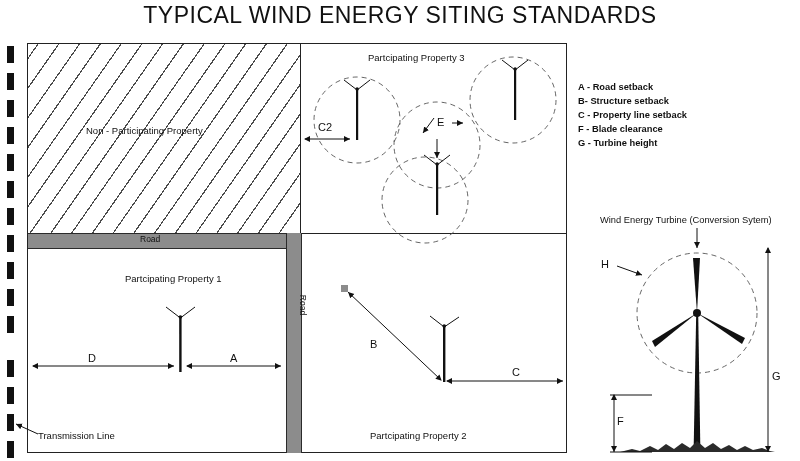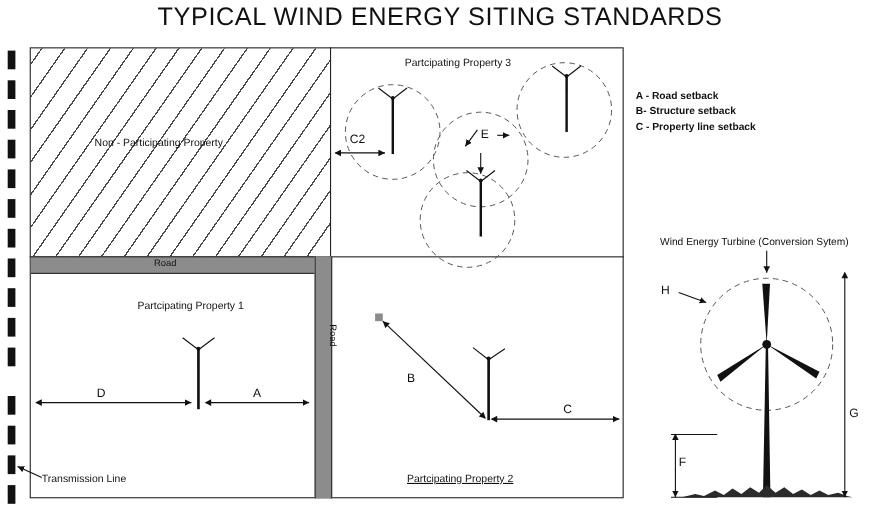--- a/index.html
+++ b/index.html
@@ -27,21 +27,21 @@
   #road-label-h{left:140px;top:234px;}
   #road-label-v{left:283px;top:300px;transform:rotate(90deg);transform-origin:center;
                 width:40px;text-align:center;}
   
   .tl-dash{position:absolute;left:7px;width:7px;height:17px;background:#111;}
   .tl-label{position:absolute;left:38px;top:430px;font-size:9.5px;}
   
   .plabel{position:absolute;font-size:9.5px;color:#111;}
   #lbl-nonpart{left:86px;top:125px;}
   #lbl-p1{left:96px;top:273px;padding-left:29px;}
-  #lbl-p2{left:370px;top:430px;text-decoration:underline;}
+  #lbl-p2{left:370px;top:430px;}
   #lbl-p3{left:368px;top:52px;}
   
   .dimlbl{position:absolute;font-size:11px;font-weight:400;color:#111;}
   #dim-D{left:88px;top:352px;}
   #dim-A{left:230px;top:352px;}
   #dim-B{left:370px;top:338px;}
   #dim-C{left:512px;top:366px;}
   #dim-C2{left:318px;top:121px;}
   #dim-E{left:437px;top:116px;}
   #dim-F{left:617px;top:415px;}
@@ -101,20 +101,22 @@
 <div class="dimlbl" id="dim-C2">C2</div>
 <div class="dimlbl" id="dim-E">E</div>
 <div class="dimlbl" id="dim-F">F</div>
 <div class="dimlbl" id="dim-G">G</div>
 <div class="dimlbl" id="dim-H">H</div>
 
 <div class="legend">
   <div>A - Road setback</div>
   <div>B-  Structure setback</div>
   <div>C - Property  line setback</div>
+  <div>F - Blade clearance</div>
+  <div>G - Turbine height</div>
 </div>
 
 <div class="turb-cap">Wind Energy Turbine (Conversion Sytem)</div>
 
 <svg viewBox="0 0 800 461">
   <defs>
     <marker id="ah" markerWidth="7" markerHeight="7" refX="6" refY="3" orient="auto">
       <path d="M0,0 L6,3 L0,6 z" class="blk"></path>
     </marker>
     <marker id="ah2" markerWidth="7" markerHeight="7" refX="1" refY="3" orient="auto">

